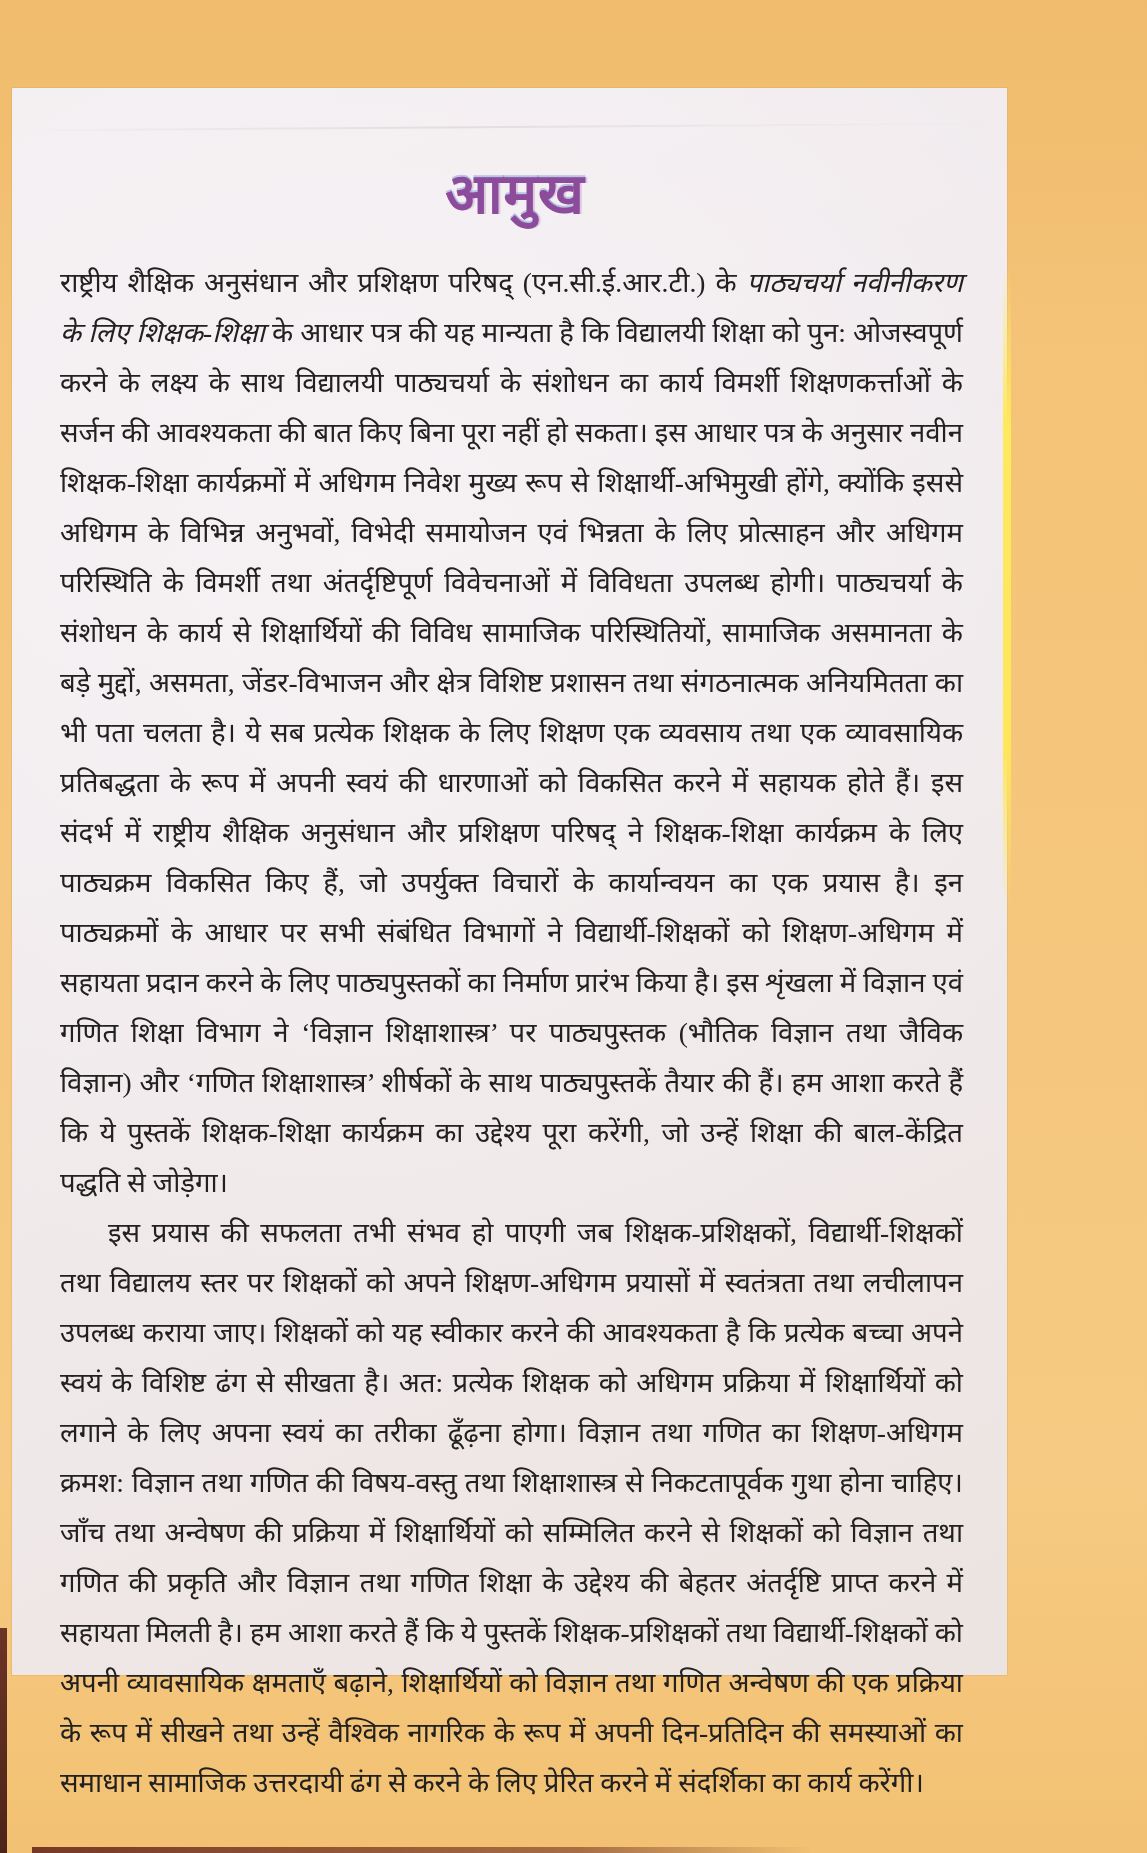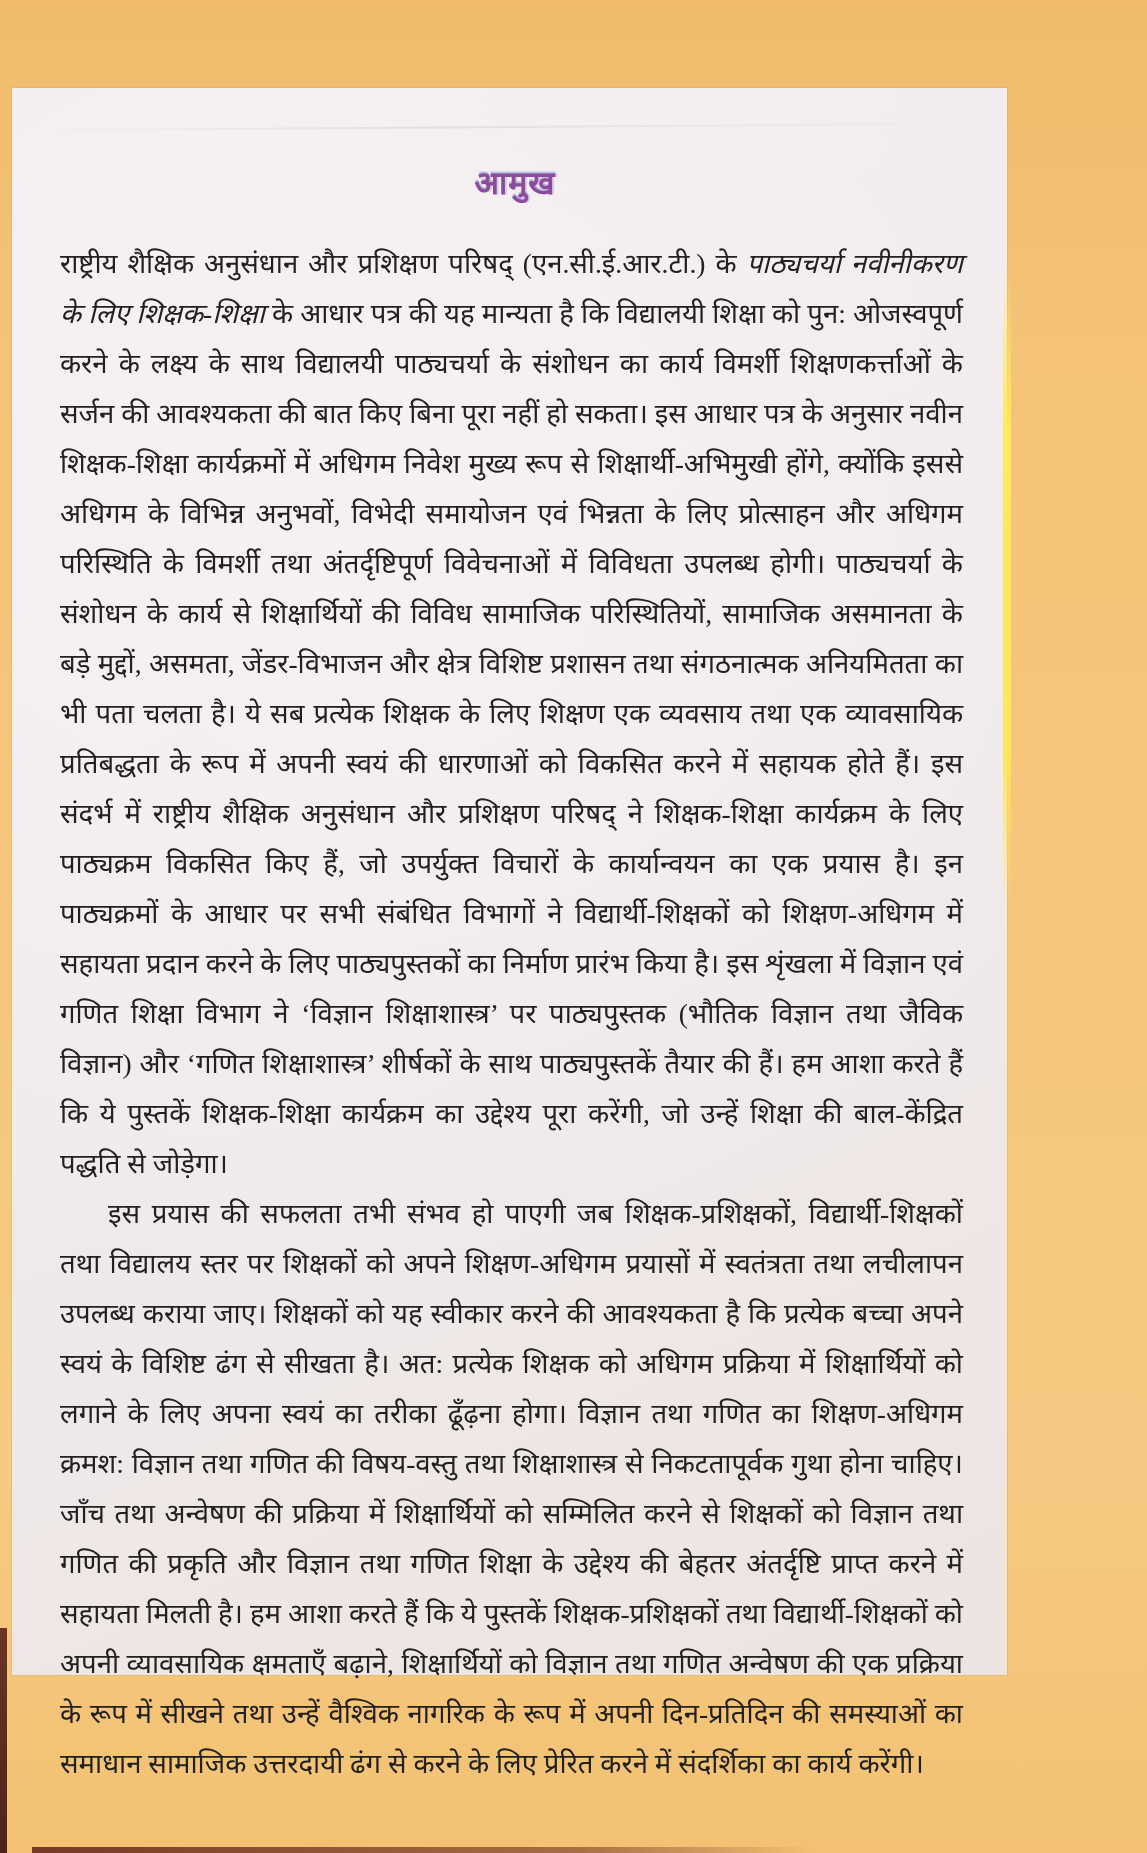--- a/index.html
+++ b/index.html
@@ -52,24 +52,24 @@
     background: linear-gradient(180deg, #6b3426, #4c241a);
   }
   .edge-bottom-dark {
     position: absolute;
     left: 32px; bottom: 0;
     width: 780px; height: 6px;
     background: linear-gradient(90deg, rgba(104,42,28,0.9), rgba(104,42,28,0.55) 70%, rgba(104,42,28,0));
   }
 
   .title {
-    margin: 16px;
+    margin: 9px;
     padding-top: 56px;
     text-align: center;
-    font-size: 32px;
+    font-size: 56px;
     font-weight: bold;
     letter-spacing: 1px;
     color: #8d4b9c;
     text-shadow: 0 -2px 0 rgba(96,132,205,0.4), 2px 0 0 rgba(150,90,170,0.25);
     padding-left: 11px;
   }
 
   .body-text {
     padding: 20px 44px 0 48px;
     font-size: 27.5px;

